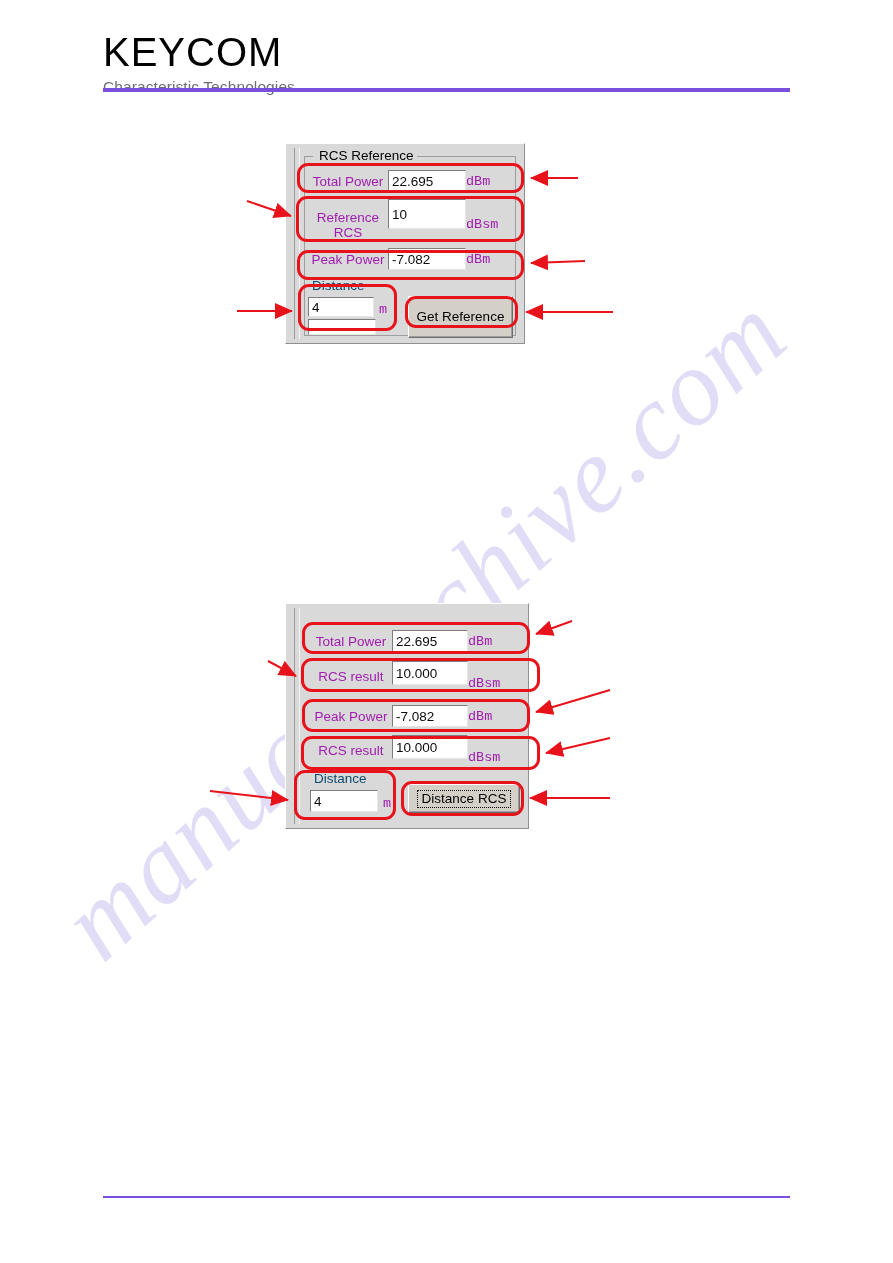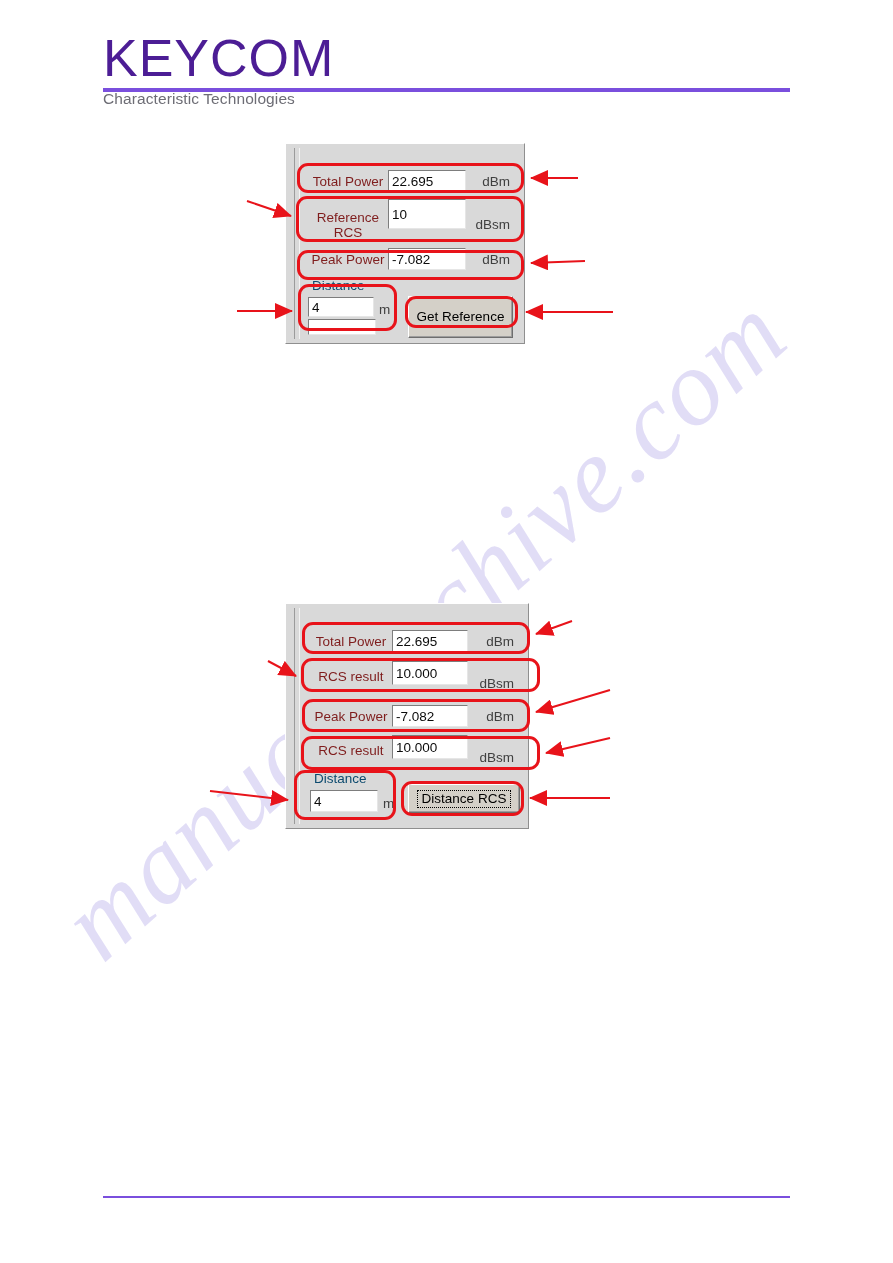--- a/index.html
+++ b/index.html
@@ -47,23 +47,23 @@
     z-index: 3;
   }
   .logo-wrap {
     position: absolute;
     left: 103px;
     top: 32px;
     width: 260px;
   }
   .logo-main {
     font-family: "Liberation Sans", sans-serif;
-    font-size: 52px;
+    font-size: 40px;
     letter-spacing: 1px;
-    color: #4c1d95;
+    color: #000000;
     line-height: 1;
     font-weight: 400;
   }
   .logo-sub {
     font-family: "Liberation Sans", sans-serif;
     font-size: 15.5px;
     color: #6d6d75;
     line-height: 1;
     margin-top: 7px;
     letter-spacing: .1px;
@@ -141,21 +141,21 @@
 
   
   .field-row {
     position: absolute;
     display: flex;
     align-items: center;
     box-sizing: border-box;
   }
   .field-label {
     font-size: 13.5px;
-    color: #7f1d1d;
+    color: #a21caf;
     white-space: nowrap;
     font-family: "Liberation Sans", sans-serif;
     text-align: center;
     line-height: 15px;
   }
   .field-input {
     background: #ffffff;
     border-top: 1px solid #7d7d7d;
     border-left: 1px solid #7d7d7d;
     border-right: 1px solid #e6e6e6;
@@ -165,24 +165,24 @@
     color: #0b0b0b;
     padding: 1px 2px 0 3px;
     font-family: "Liberation Sans", sans-serif;
     display: flex;
     align-items: center;
     overflow: hidden;
     white-space: nowrap;
   }
   .field-unit {
     font-size: 13.5px;
-    color: #404040;
-    white-space: nowrap;
-    font-family: Liberation Sans, sans-serif;
-    text-align: right;
+    color: #a21caf;
+    white-space: nowrap;
+    font-family: Liberation Mono, monospace;
+    text-align: left;
   }
 
   
   .win-button {
     position: absolute;
     background: #d4d0c8;
     border-top: 1px solid #ffffff;
     border-left: 1px solid #ffffff;
     border-right: 1px solid #6e6e6e;
     border-bottom: 1px solid #6e6e6e;
@@ -243,20 +243,25 @@
     <div class="logo-main">KEYCOM</div>
     <div class="logo-sub">Characteristic Technologies</div>
   </div>
   <div class="header-rule"></div>
 </div>
 <div class="footer-rule"></div>
 
 <div class="panel" style="left:285px; top:143px; width:240px; height:201px;">
   <div class="panel-scroll-edge"></div>
 
+  <div class="groupbox" style="left:18px; top:12px; width:212px; height:180px;">
+    <div class="groupbox-top-left"></div>
+    <div class="groupbox-top-right" style="left:108px; right:0;"></div>
+    <div class="groupbox-title">RCS Reference</div>
+  </div>
 
   <div class="field-row" style="left:22px; top:24px; width:204px; height:26px;">
     <div class="field-label" style="width:80px;">Total Power</div>
     <div class="field-input" style="width:78px; height:22px;">22.695</div>
     <div class="field-unit" style="width:44px;">dBm</div>
   </div>
 
   <div class="field-row" style="left:22px; top:55px; width:204px; height:51px;">
     <div style="width:80px; text-align:center;">
       <div class="field-label">Reference</div>

